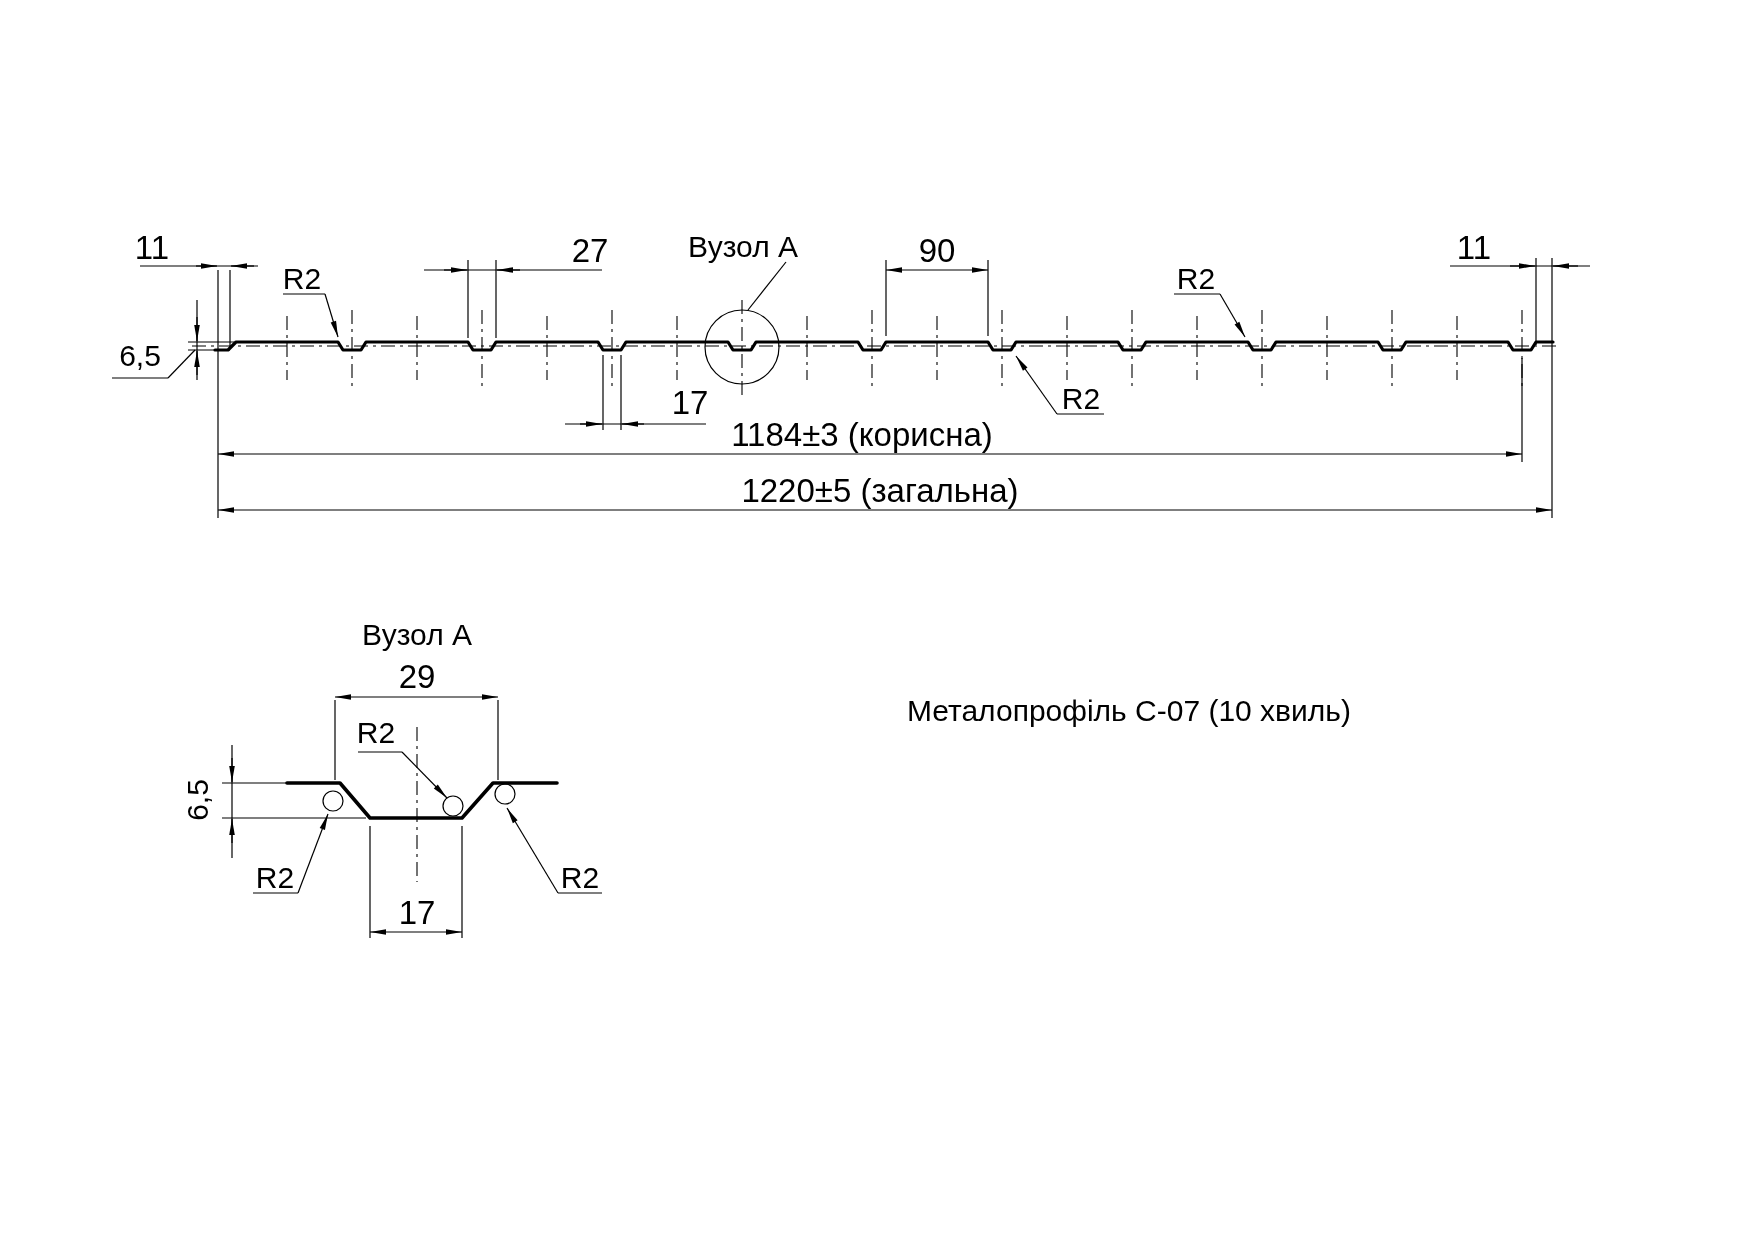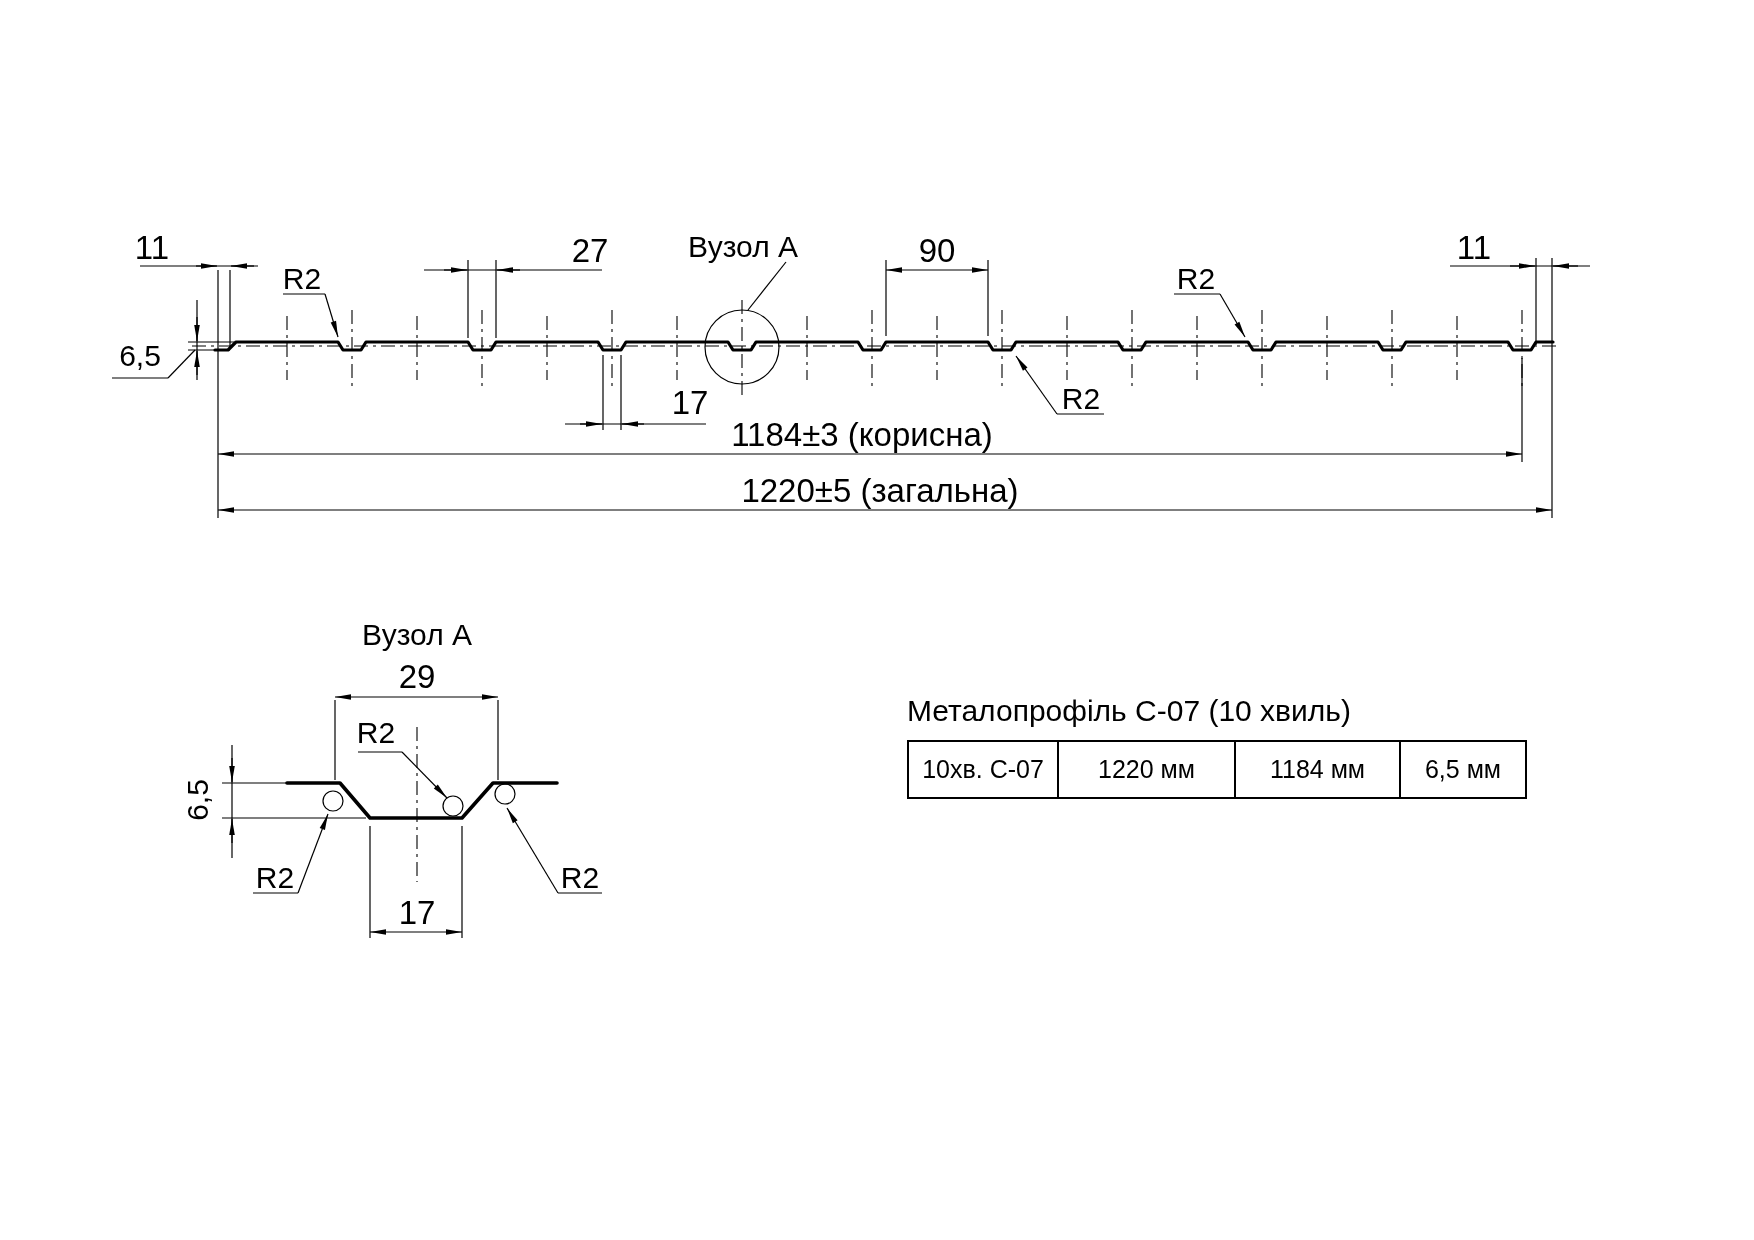--- a/index.html
+++ b/index.html
@@ -220,22 +220,16 @@
 <div id="table-title">Металопрофіль С-07 (10 хвиль)</div>
 
 <table id="spec-table">
   <colgroup>
     <col style="width:150px">
         <col style="width:177px">
         <col style="width:165px">
         <col style="width:126px">
   </colgroup>
   <tbody>
-  <tr class="val">
-    <td>10хв. С-07</td>
-    <td>1220 мм</td>
-    <td>1184 мм</td>
-    <td>6,5 мм</td>
-  </tr>
 </tbody>
     </table>
 
 </div>
 
 </body></html>

